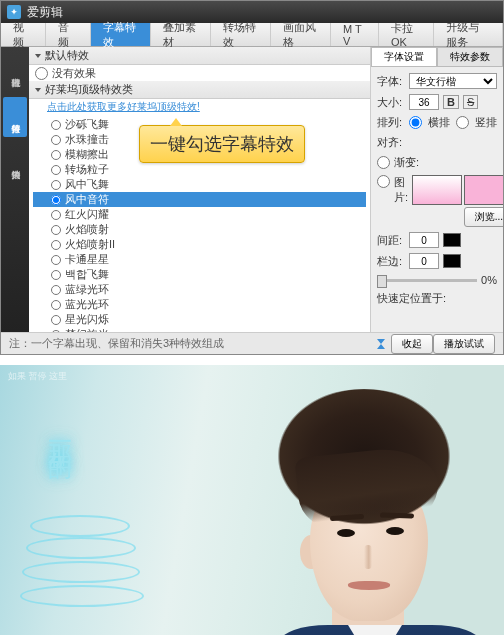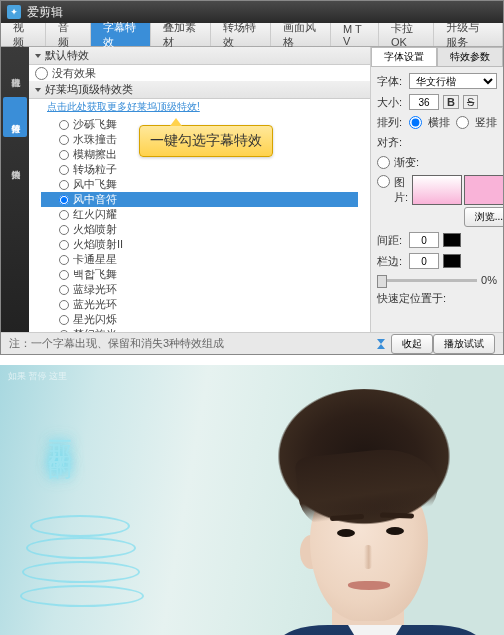--- a/index.html
+++ b/index.html
@@ -16,25 +16,25 @@
 .sidebar{width:28px;background:linear-gradient(#3a3a3a,#222);display:flex;flex-direction:column;align-items:center;padding-top:4px;gap:6px}
 .side-item{width:24px;height:40px;color:#ccc;font-size:9px;writing-mode:vertical-rl;text-align:center;display:flex;align-items:center;justify-content:center;cursor:pointer;border-radius:2px;line-height:1.1}
 .side-item.active{background:#3a8ed8;color:#fff}
 .center{flex:1;background:#fff;display:flex;flex-direction:column;border-right:1px solid #ccc;position:relative}
 .section-head{background:linear-gradient(#f0f0f0,#e4e4e4);height:18px;display:flex;align-items:center;padding:0 6px;border-bottom:1px solid #ccc;font-size:10px;color:#333}
 .tri{display:inline-block;width:0;height:0;border-left:4px solid #555;border-top:3px solid transparent;border-bottom:3px solid transparent;margin-right:4px}
 .tri.down{border-left:3px solid transparent;border-right:3px solid transparent;border-top:4px solid #555;border-bottom:none}
 .option-row{height:16px;display:flex;align-items:center;padding:0 6px;font-size:10px;color:#444}
 .option-row input{margin-right:4px}
 .link{color:#3a8ed8;text-decoration:underline;height:16px;display:flex;align-items:center;padding:0 18px;font-size:10px;cursor:pointer}
-.effect-list{flex:1;overflow:auto;padding:2px 12px}
+.effect-list{flex:1;overflow:auto;padding:2px 4px}
 .effect{height:15px;display:flex;align-items:center;padding:0 18px;font-size:10px;color:#444;cursor:pointer}
 .effect input{margin-right:4px;width:10px;height:10px}
 .effect.selected{background:#3a8ed8;color:#fff}
-.callout{position:absolute;left:110px;top:78px;background:linear-gradient(#ffe89a,#ffd24d);border:1px solid #d6a300;border-radius:4px;padding:6px 10px;font-size:14px;color:#333;box-shadow:0 1px 3px rgba(0,0,0,.2)}
+.callout{position:absolute;left:110px;top:78px;background:linear-gradient(#ffe89a,#ffd24d);border:1px solid #d6a300;border-radius:4px;padding:6px 10px;font-size:18px;color:#333;box-shadow:0 1px 3px rgba(0,0,0,.2)}
 .callout::after{content:"";position:absolute;top:-8px;left:30px;border-left:6px solid transparent;border-right:6px solid transparent;border-bottom:8px solid #ffd24d}
 .footer{background:#e8e8e8;height:22px;display:flex;align-items:center;padding:0 8px;border-top:1px solid #ccc;font-size:10px;color:#666}
 .footer-spacer{flex:1}
 .btn{background:linear-gradient(#fff,#e8e8e8);border:1px solid #999;border-radius:3px;padding:2px 10px;font-size:10px;cursor:pointer;margin-left:0}
 .sand{width:12px;height:12px;margin-right:4px}
 .panel{width:132px;background:#eee;display:flex;flex-direction:column}
 .panel-tabs{height:20px;display:flex;border-bottom:1px solid #bbb}
 .ptab{flex:1;display:flex;align-items:center;justify-content:center;font-size:10px;border:1px solid #bbb;border-bottom:none;background:#e4e4e4;cursor:pointer}
 .ptab.active{background:#fff}
 .panel-body{flex:1;padding:6px;display:flex;flex-direction:column;gap:5px;font-size:10px;color:#333}

